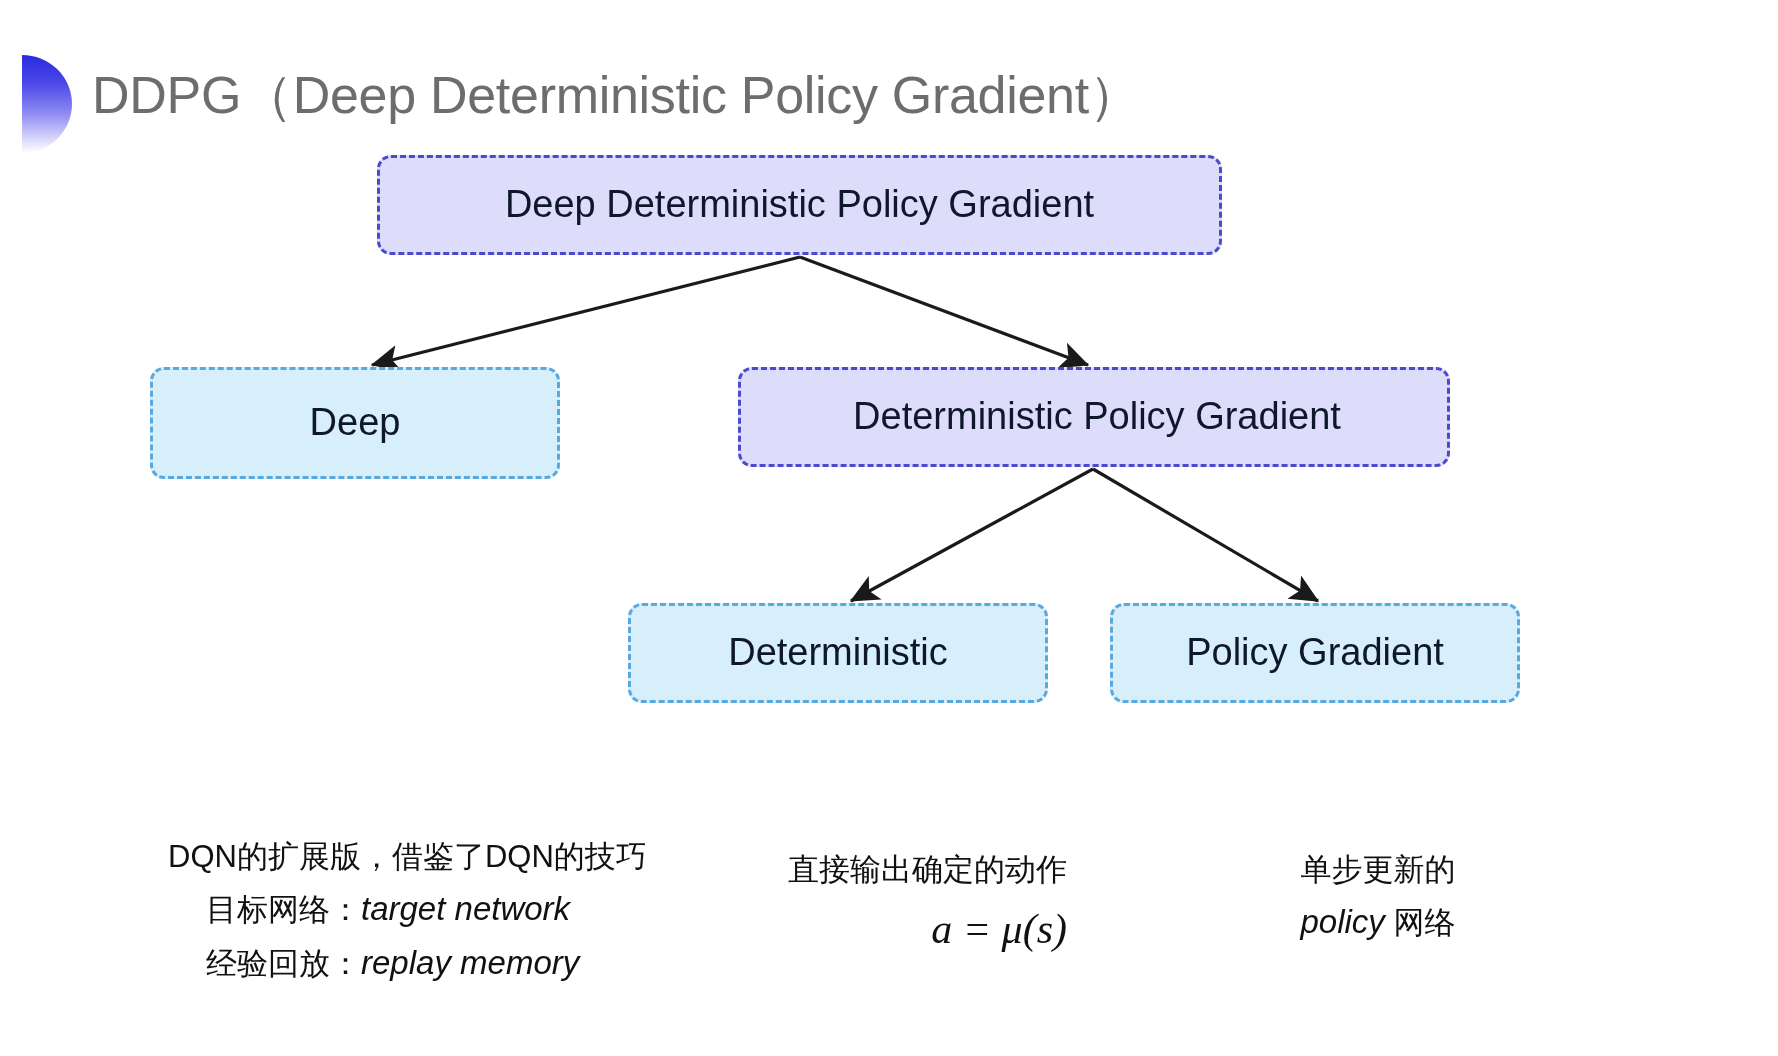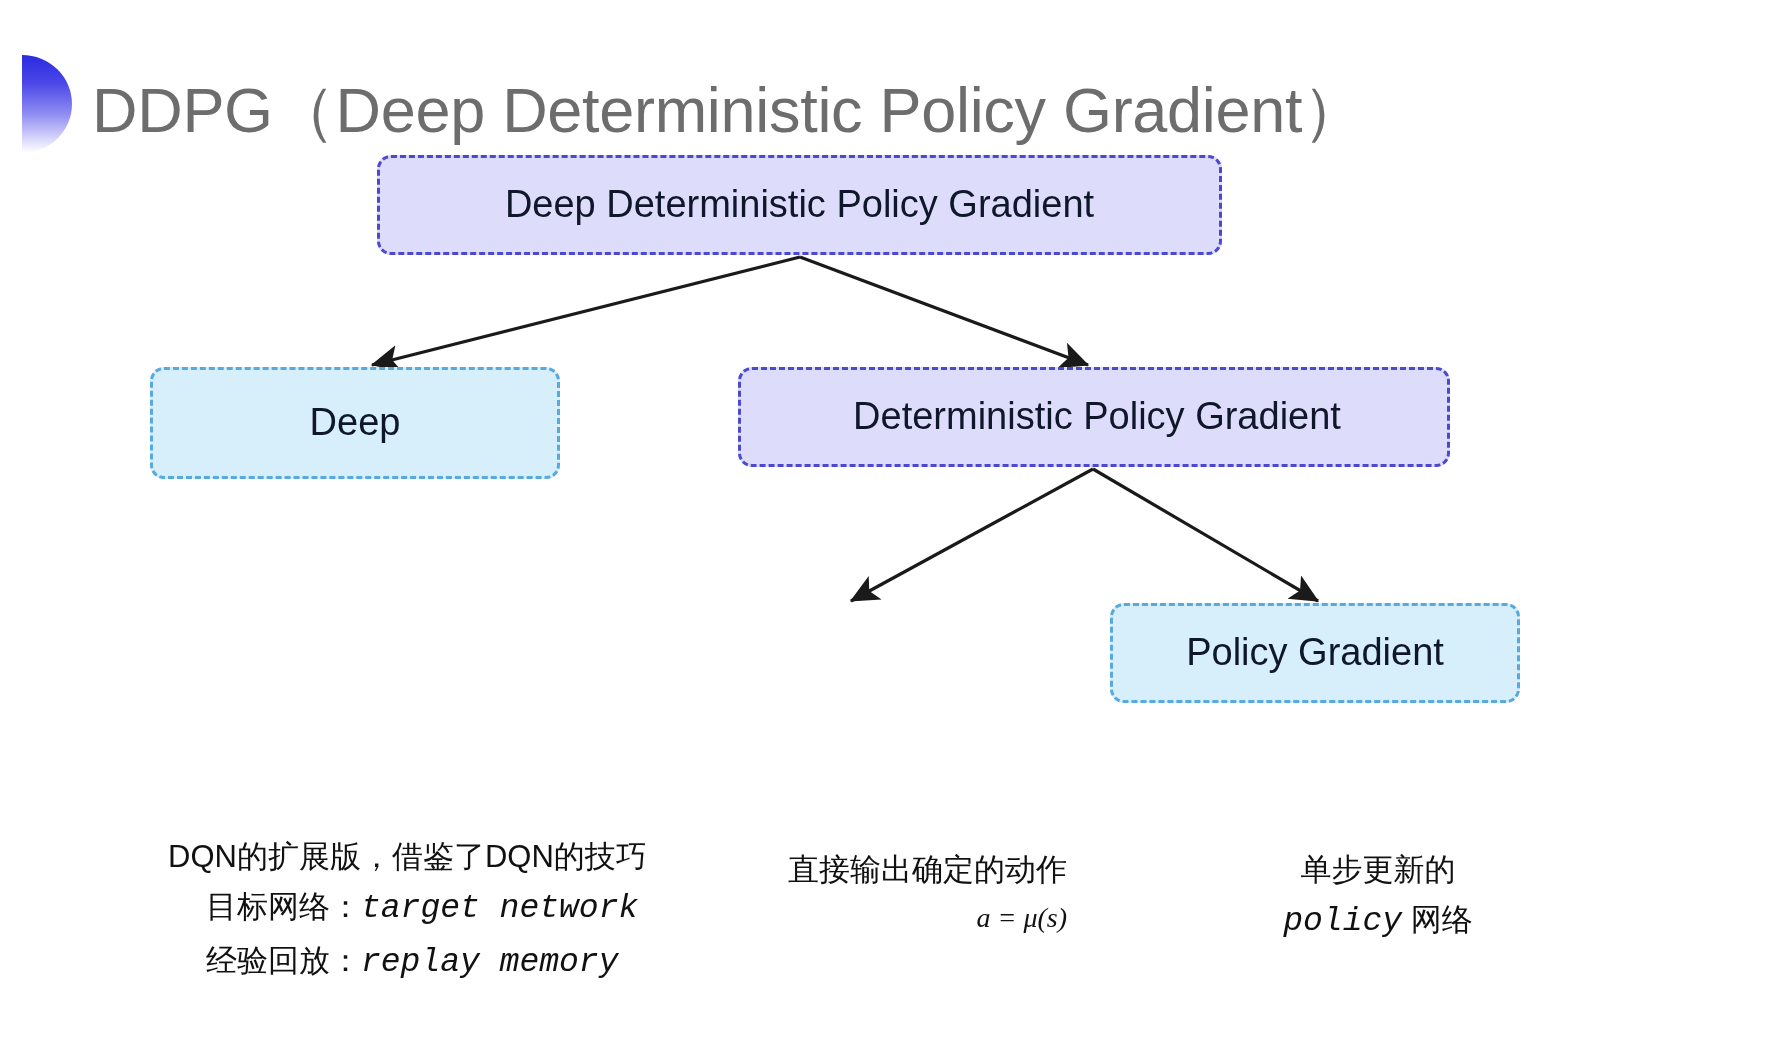--- a/index.html
+++ b/index.html
@@ -26,27 +26,26 @@
     border-top-right-radius: 50px 49px;
     border-bottom-right-radius: 50px 49px;
     background: linear-gradient(to bottom, #2b2be0 0%, #4a46e8 28%, #8f8cf2 60%, #d7d5fb 85%, #ffffff 100%);
   }
 
   
   #page-title {
     position: absolute;
     left: 92px;
     top: 66px;
-    font-size: 63px;
+    font-size: 52px;
     font-weight: 400;
     color: #6d6d6d;
     letter-spacing: -0.3px;
     white-space: nowrap;
     line-height: 1.15;
-    margin-top: 8px;
   }
 
   
   .node {
     position: absolute;
     box-sizing: border-box;
     border-radius: 14px;
     display: flex;
     align-items: center;
     justify-content: center;
@@ -109,28 +108,28 @@
   #caption-pg {
     left: 1180px;
     top: 845px;
     width: 340px;
     font-size: 31px;
     text-align: center;
   }
   .caption .line { display: block; }
 
   .mathit {
-    font-family: Liberation Mono, monospace;
+    font-family: Liberation Sans, sans-serif;
     font-style: italic;
     font-size: 33px;
   }
   .mathsym {
     font-family: "Liberation Serif", "DejaVu Serif", serif;
     font-style: italic;
-    font-size: 28px;
+    font-size: 42px;
   }
 </style>
 </head>
 <body>
 
 <div id="slide">
 
   <div id="title-bullet"></div>
 
   <div id="page-title">DDPG（Deep Deterministic Policy Gradient）</div>
@@ -150,20 +149,21 @@
 
     <line x1="1093" y1="469" x2="1318" y2="601" stroke="#1a1a1a" stroke-width="3.2" marker-end="url(#ah)"></line>
   </svg>
 
   <div id="node-root" class="node purple">Deep Deterministic Policy Gradient</div>
 
   <div id="node-deep" class="node blue">Deep</div>
 
   <div id="node-dpg" class="node purple">Deterministic Policy Gradient</div>
 
+  <div id="node-det" class="node blue">Deterministic</div>
 
   <div id="node-pg" class="node blue">Policy Gradient</div>
 
   <div id="caption-deep" class="caption">
     <span class="line l1">DQN的扩展版，借鉴了DQN的技巧</span>
     <span class="line l2"><span>目标网络：</span><span class="mathit">target network</span></span>
     <span class="line l3"><span>经验回放：</span><span class="mathit">replay memory</span></span>
   </div>
 
   <div id="caption-det" class="caption">

